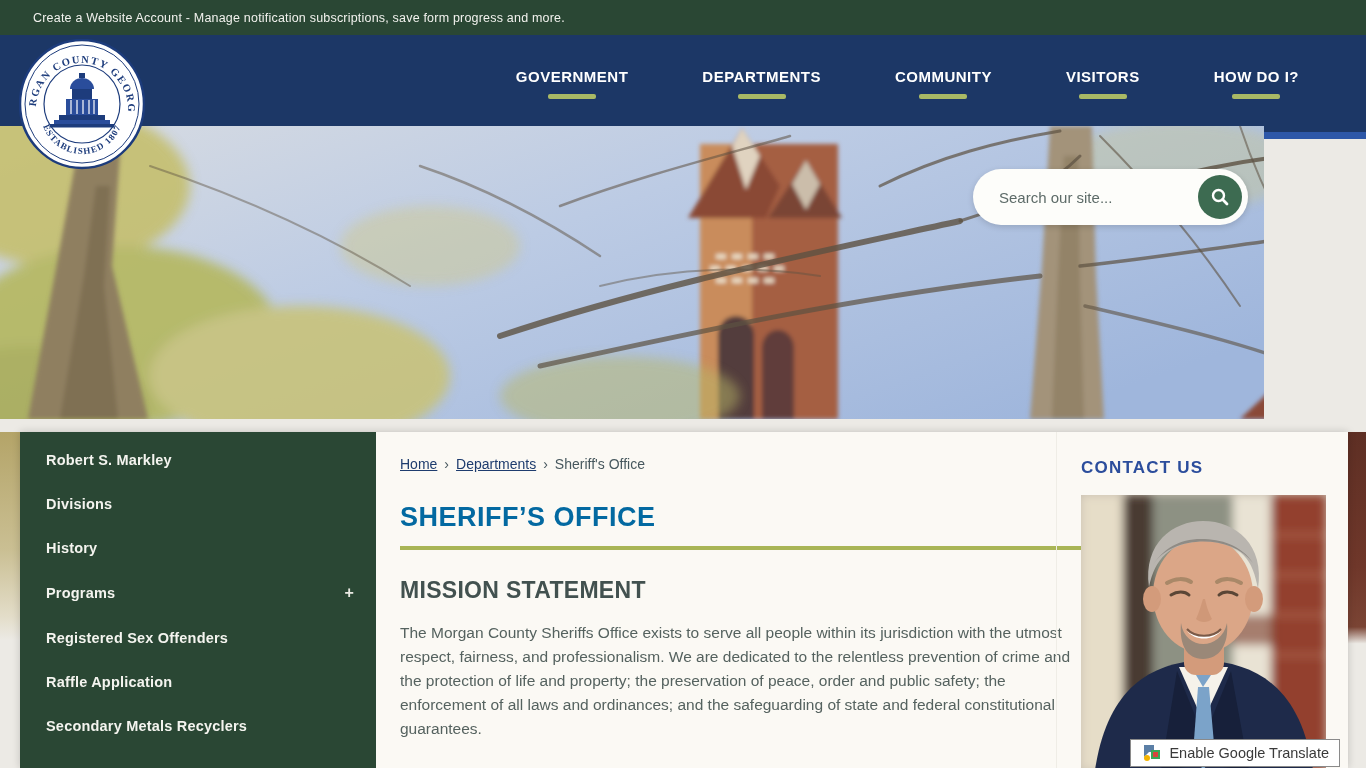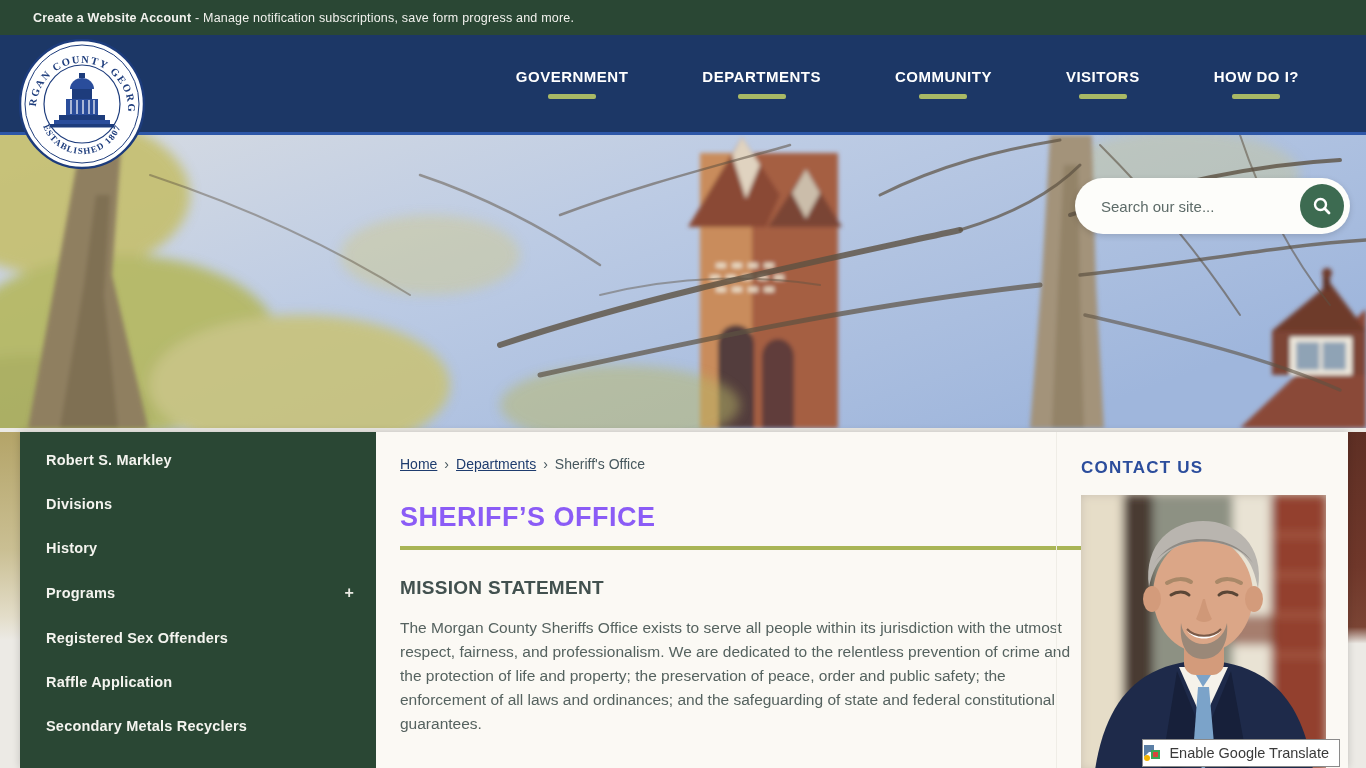--- a/index.html
+++ b/index.html
@@ -2,38 +2,38 @@
 <html><head>
 <meta charset="utf-8">
 <style>
   * { margin:0; padding:0; box-sizing:border-box; }
   html,body { width:1366px; height:768px; overflow:hidden; font-family:"Liberation Sans", sans-serif; background:#eceae5; }
   .stage { position:relative; width:1366px; height:768px; }
 
   
   .topbar { position:absolute; top:0; left:0; width:100%; height:35px; background:#2a4734; display:flex; align-items:center; }
   .topbar-text { color:#f2f2ee; font-size:12.5px; margin-left:33px; letter-spacing:.2px; }
-  .topbar-text b { font-weight:bold; }
+  .topbar-text b { font-weight:normal; }
   .signin-btn { position:absolute; right:36px; top:0; height:35px; background:#4d6a58; color:#ffffff; font-size:12.5px; border:none; padding:0 18px; display:flex; align-items:center; cursor:pointer; }
 
   
   .header { position:absolute; top:35px; left:0; width:100%; height:97px; background:#1c3766; }
   .blue-strip { position:absolute; top:132px; left:0; width:100%; height:7px; background:#2d57a8; }
   .site-title { position:absolute; left:163px; top:24px; color:#ffffff; }
   .site-title .line1 { font-size:27px; font-weight:bold; letter-spacing:1px; }
   .site-title .line2 { font-size:17px; letter-spacing:9px; text-align:center; margin-top:2px; }
   .mainnav { position:absolute; right:30px; top:0; height:97px; display:flex; align-items:center; gap:0; }
   .nav-item { color:#ffffff; font-size:15px; font-weight:bold; letter-spacing:.5px; text-align:center; cursor:pointer; padding:0 37px; }
   .nav-underline { width:48px; height:5px; background:#a9b965; border-radius:2px; margin:9px auto 0; }
 
   
   .seal { position:absolute; left:19px; top:39px; width:126px; height:131px; z-index:30; cursor:pointer; }
 
   
-  .hero { position:absolute; top:135px; left:0; width:1366px; height:293px; overflow:hidden; }
+  .hero { position:absolute; top:126px; left:0; width:1264px; height:293px; overflow:hidden; }
   .search-wrap { position:absolute; top:43px; right:16px; width:275px; height:56px; background:#fdfdfa; border-radius:28px; display:flex; align-items:center; box-shadow:0 2px 6px rgba(0,0,0,.15); }
   .search-input { flex:1; border:none; outline:none; background:transparent; margin-left:26px; font-size:15px; color:#4a5a57; font-family:"Liberation Sans", sans-serif; }
   .search-input::placeholder { color:#5d6b68; }
   .search-btn { width:44px; height:44px; border-radius:50%; background:#3d6b51; border:none; margin-right:6px; display:flex; align-items:center; justify-content:center; cursor:pointer; }
 
   
   .page-bg-left { position:absolute; top:432px; left:0; width:20px; height:336px;
     background:linear-gradient(#b4a468 0%, #cabf93 35%, #e3ddc9 55%, #eceae5 62%, #eceae5 100%); }
   .page-bg-right { position:absolute; top:432px; right:0; width:18px; height:336px;
     background:linear-gradient(#5e2f24 0%, #6f372a 40%, #7a4434 58%, #eceae5 63%, #eceae5 100%); }
@@ -42,32 +42,32 @@
   
   .sidebar { width:356px; background:#2a4734; flex-shrink:0; padding-top:6px; }
   .side-item { display:flex; align-items:center; justify-content:space-between; color:#f4f4ef; font-size:14.5px; font-weight:bold; padding:14px 22px 14px 26px; cursor:pointer; letter-spacing:.2px; }
   .side-plus { font-size:16px; font-weight:bold; color:#e9e9e2; }
 
   
   .content { flex:1; padding:24px 52px 16px 24px; min-width:0; }
   .breadcrumb { font-size:14px; color:#47585e; display:flex; gap:7px; align-items:center; }
   .crumb-link { color:#1e3c6e; text-decoration:underline; cursor:pointer; }
   .crumb-sep { color:#47585e; }
-  .page-title { margin-top:30px; font-size:27px; font-weight:bold; color:#8b5cf6; letter-spacing:.5px; }
+  .page-title { margin-top:30px; font-size:27px; font-weight:bold; color:#0369a1; letter-spacing:.5px; }
   .title-rule { width:682px; height:4px; background:#a9b556; margin-top:13px; }
-  .section-title { margin-top:27px; font-size:19px; font-weight:bold; color:#42514f; letter-spacing:.3px; }
+  .section-title { margin-top:27px; font-size:23px; font-weight:bold; color:#42514f; letter-spacing:.3px; }
   .mission-text { margin-top:17px; width:682px; font-size:15.5px; line-height:1.55; color:#55625f; }
 
   
   .rightcol { width:292px; flex-shrink:0; border-left:1px solid #efede6; padding:26px 0 0 24px; }
   .contact-title { font-size:17px; color:#2b4d9c; letter-spacing:1.2px; font-weight:600; }
   .portrait { margin-top:17px; width:245px; height:275px; overflow:hidden; background:#c9c0b2; }
 
   
-  .translate-badge { position:absolute; right:26px; bottom:1px; background:#ffffff; border:1px solid #8a8a8a; display:flex; align-items:center; gap:8px; padding:4px 10px 4px 0; cursor:pointer; z-index:40; }
+  .translate-badge { position:absolute; right:26px; bottom:1px; background:#ffffff; border:1px solid #8a8a8a; display:flex; align-items:center; gap:8px; padding:4px 10px 4px 12px; cursor:pointer; z-index:40; }
   .translate-label { font-size:14.5px; color:#3a3a3a; }
 </style>
 </head>
 <body>
 
 <div class="stage">
 
   <div class="topbar">
     <div class="topbar-text">
       <b>Create a Website Account</b><span> - Manage notification subscriptions, save form progress and more.</span>

